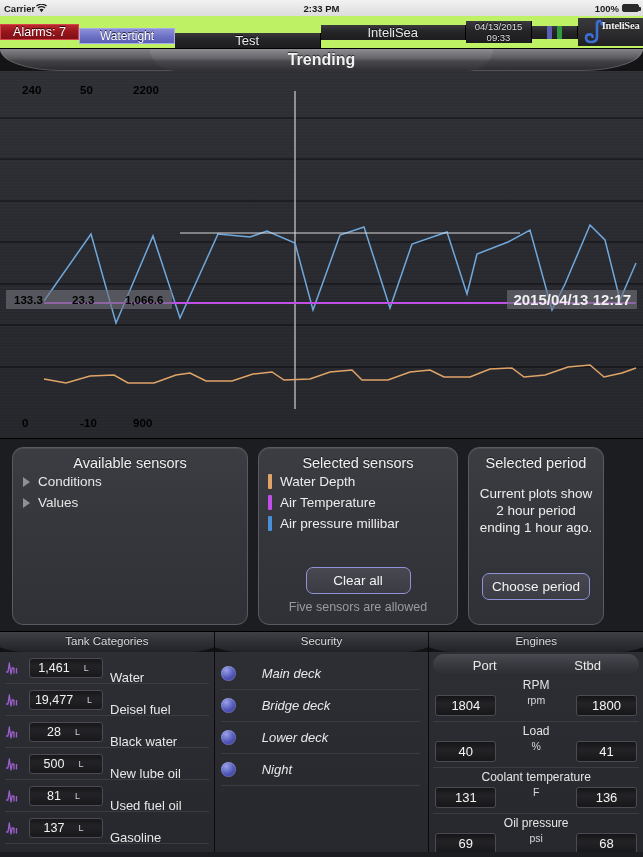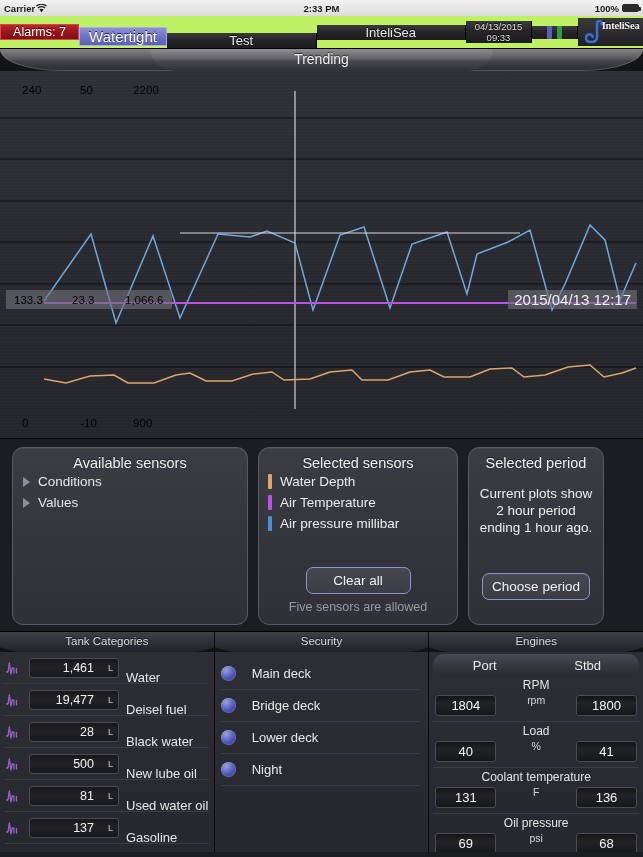--- a/index.html
+++ b/index.html
@@ -49,24 +49,24 @@
     text-shadow: 0 -1px 0 rgba(0,0,0,.8);
     position: relative;
   }
   .tab-alarms {
     width: 79px;
     background: linear-gradient(#b8282e, #96161c 50%, #7e1015);
     border: 1px solid #d9444a;
     color: #fff; font-size: 12.5px;
   }
   .tab-watertight {
-    width: 88px;
+    width: 96px;
     background: linear-gradient(#8d90d8, #6f73c6 50%, #5b5fb5);
     border: 1px solid #a8abe8;
-    color: #fff; font-size: 15px; margin-top: 8px;
+    color: #fff; font-size: 12px; margin-top: 8px;
   }
   .tab-test { flex: 1 1 0; margin-top: 16px; }
   .tab-intelisea { flex: 1 1 0; }
   .tab-datetime {
     width: 66px; flex-direction: column; gap: 0;
     font-size: 9.5px; line-height: 11px; color: #dcdcdc;
   }
   .tab-signal { width: 46px; gap: 5px; }
   .sig-bar { width: 5px; height: 13px; border-radius: 1px; }
   .sig-bar.b1 { background: #5b5fb5; }
@@ -96,31 +96,32 @@
     border-radius: 0 0 60px 60px / 0 0 22px 22px;
     box-shadow: inset 0 -1px 0 rgba(255,255,255,.18);
   }
   .trend-pill-inner {
     position: absolute; left: 150px; right: 150px; top: 0; height: 22px;
     background: linear-gradient(#8e8e92, #64646a 42%, #47474c 56%, #303034);
     border-radius: 0 0 26px 26px / 0 0 22px 22px;
   }
   .trend-title {
     position: absolute; left: 0; right: 0; top: 2px; text-align: center;
-    font-size: 14px; color: #f2f2f2; text-shadow: 0 -1px 1px rgba(0,0,0,.65);
+    font-size: 16px; color: #f2f2f2; text-shadow: 0 -1px 1px rgba(0,0,0,.65); font-weight: bold;
   }
 
   
   .chart {
     position: relative; height: 368px;
     background:
       repeating-linear-gradient(0deg, rgba(255,255,255,.012) 0px, rgba(255,255,255,.012) 1px, rgba(0,0,0,.02) 1px, rgba(0,0,0,.02) 3px),
       linear-gradient(#303137, #2a2b31 50%, #26272c);
     border-bottom: 1px solid #000;
     overflow: hidden;
+    font-weight: bold;
   }
   .chart svg { position: absolute; inset: 0; }
   .axis-labels {
     position: absolute; display: flex; gap: 0; font-size: 11.5px;
     letter-spacing: .1px;
   }
   .axis-top { top: 13px; left: 22px; }
   .axis-bot { bottom: 9px; left: 22px; }
   .al { display: inline-block; }
   .al-a { width: 58px; }
@@ -210,33 +211,33 @@
     font-size: 11.5px; color: #dcdcdc; text-shadow: 0 -1px 0 rgba(0,0,0,.6);
   }
 
   .trow {
     display: flex; align-items: center; height: 32px;
     border-bottom: 1px solid #3b3c43;
     margin: 0 5px; gap: 7px;
   }
   .wave-ico { width: 17px; height: 18px; flex: none; }
   .valbox {
-    width: 90px; height: 20px; flex: none;
+    width: 74px; height: 20px; flex: none;
     background: linear-gradient(#171719, #232327 40%, #18181b);
     border: 1px solid #4b4c53; border-radius: 3px;
-    display: flex; align-items: center; justify-content: flex-end;
+    display: flex; align-items: center; justify-content: center;
     padding-right: 5px; gap: 14px;
     color: #f2f2f2; font-size: 12.5px;
   }
   .unit { font-size: 9px; color: #cfcfd4; }
   .tname { color: #e8e8e8; font-size: 13px; margin-top: 20px; }
 
   .srow {
-    display: flex; align-items: center; height: 32px; gap: 16px;
-    border-bottom: 1px solid #3b3c43; margin: 0 8px 0 6px;
+    display: flex; align-items: center; height: 32px; gap: 26px;
+    border-bottom: 1px solid #3b3c43; margin: 0 8px 0 6px; font-style: italic;
   }
   .led {
     width: 15px; height: 15px; border-radius: 50%; flex: none;
     background: radial-gradient(circle at 35% 28%, #9aa0e8, #4a51b4 58%, #2c3180);
     box-shadow: inset 0 0 2px rgba(255,255,255,.5);
   }
   .sname { color: #e8e8e8; font-size: 13px; }
 
   .engine-hdr {
     display: flex; height: 22px; align-items: center;
@@ -469,21 +470,21 @@
           </div>
           <div class="trow">
             <svg class="wave-ico" viewBox="0 0 17 18">
               <path d="M1 13 L3 13 L4.3 4 L6 15 L7.2 9 L9 9" stroke="#9b5fd0" stroke-width="1.3" fill="none" stroke-linejoin="round"></path>
               <path d="M9 9 L9 14.5 M11.5 9 L11.5 14.5" stroke="#9b5fd0" stroke-width="1.3" fill="none"></path>
             </svg>
             <span class="valbox">
               <span>81</span>
               <span class="unit">L</span>
             </span>
-            <span class="tname">Used water oil</span>
+            <span class="tname">Used fuel oil</span>
           </div>
           <div class="trow">
             <svg class="wave-ico" viewBox="0 0 17 18">
               <path d="M1 13 L3 13 L4.3 4 L6 15 L7.2 9 L9 9" stroke="#9b5fd0" stroke-width="1.3" fill="none" stroke-linejoin="round"></path>
               <path d="M9 9 L9 14.5 M11.5 9 L11.5 14.5" stroke="#9b5fd0" stroke-width="1.3" fill="none"></path>
             </svg>
             <span class="valbox">
               <span>137</span>
               <span class="unit">L</span>
             </span>

